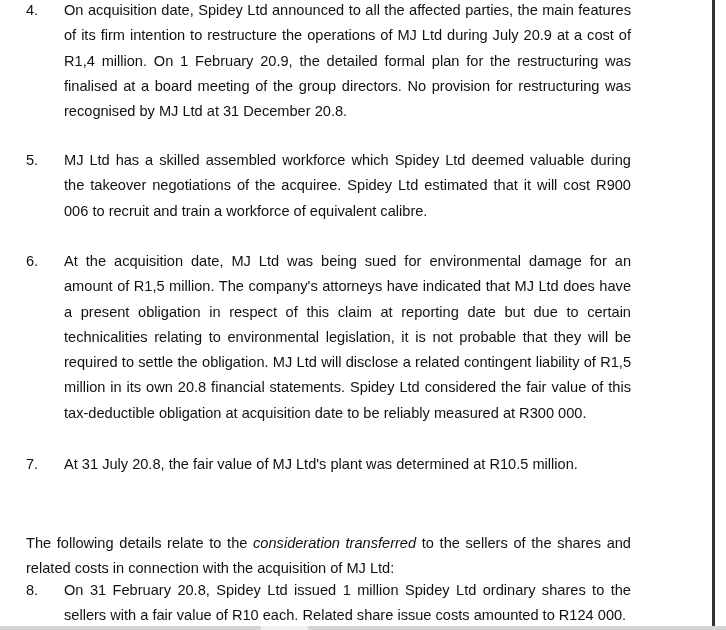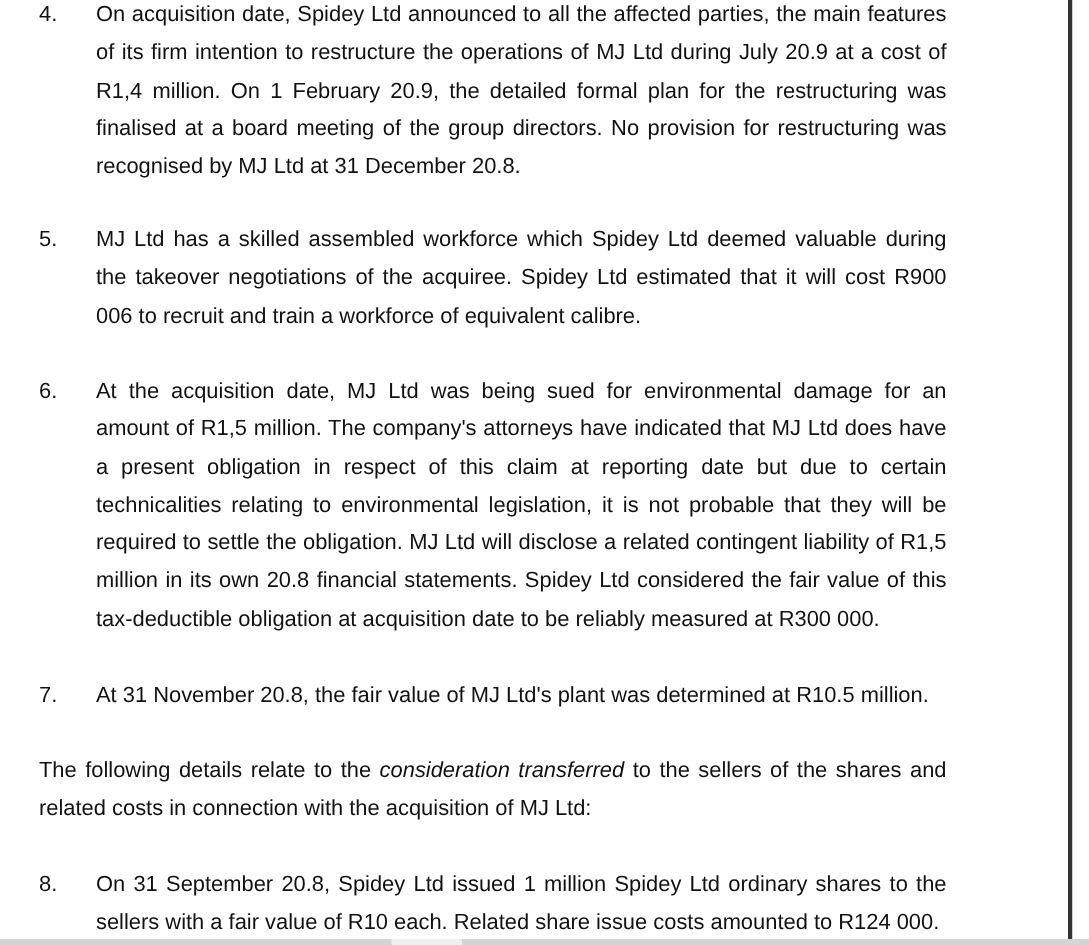--- a/index.html
+++ b/index.html
@@ -76,20 +76,21 @@
       line-height: 25.3px;
       text-align: justify;
     }
     .para {
       position: absolute;
       left: 26px;
       width: 605px;
       font-size: 14.6px;
       line-height: 25.3px;
       text-align: justify;
+      margin-top: 29px;
     }
     .para em {
       font-style: italic;
     }
   </style>
 </head>
 <body>
 
 <div class="page">
 
@@ -103,28 +104,28 @@
     <div class="body-text">MJ Ltd has a skilled assembled workforce which Spidey Ltd deemed valuable during the takeover negotiations of the acquiree.  Spidey Ltd estimated that it will cost R900 006 to recruit and train a workforce of equivalent calibre.</div>
   </div>
 
   <div class="item" style="top:249px;">
     <span class="num">6.</span>
     <div class="body-text">At the acquisition date, MJ Ltd was being sued for environmental damage for an amount of R1,5 million. The company's attorneys have indicated that MJ Ltd does have a present obligation in respect of this claim at reporting date but due to certain technicalities relating to environmental legislation, it is not probable that they will be required to settle the obligation.  MJ Ltd will disclose a related contingent liability of R1,5 million in its own 20.8 financial statements.  Spidey Ltd considered the fair value of this tax-deductible obligation at acquisition date to be reliably measured at R300 000.</div>
   </div>
 
   <div class="item" style="top:452px;">
     <span class="num">7.</span>
-    <div class="body-text">At 31 November 20.8, the fair value of MJ Ltd's plant was determined at R10.5 million.</div>
+    <div class="body-text">At 31 July 20.8, the fair value of MJ Ltd's plant was determined at R10.5 million.</div>
   </div>
 
   <div class="para" style="top:502px;"><span>The following details relate to the </span><em>consideration transferred</em><span> to the sellers of the shares and related costs in connection with the acquisition of MJ Ltd:</span></div>
 
   <div class="item" style="top:578px;">
     <span class="num">8.</span>
-    <div class="body-text">On 31 September 20.8, Spidey Ltd issued 1 million Spidey Ltd ordinary shares to the sellers with a fair value of R10 each.  Related share issue costs amounted to R124 000.</div>
+    <div class="body-text">On 31 February 20.8, Spidey Ltd issued 1 million Spidey Ltd ordinary shares to the sellers with a fair value of R10 each.  Related share issue costs amounted to R124 000.</div>
   </div>
 
 </div>
 
 <div class="right-edge"></div>
 <div class="right-gutter"></div>
 <div class="bottom-bar"></div>
 <div class="bottom-thumb"></div>
 
 </body></html>

